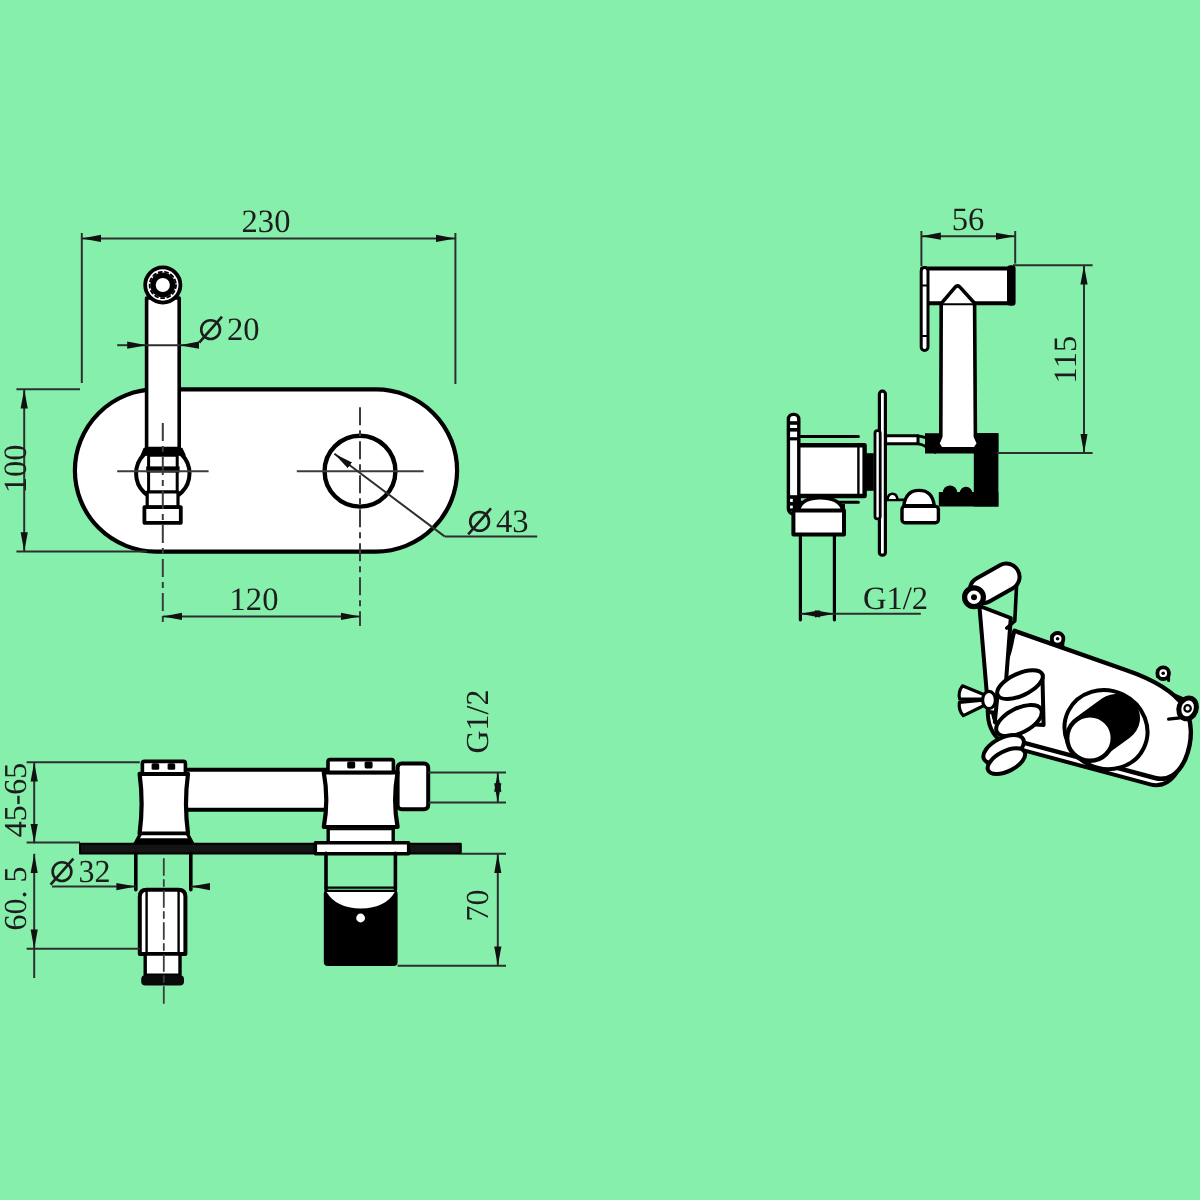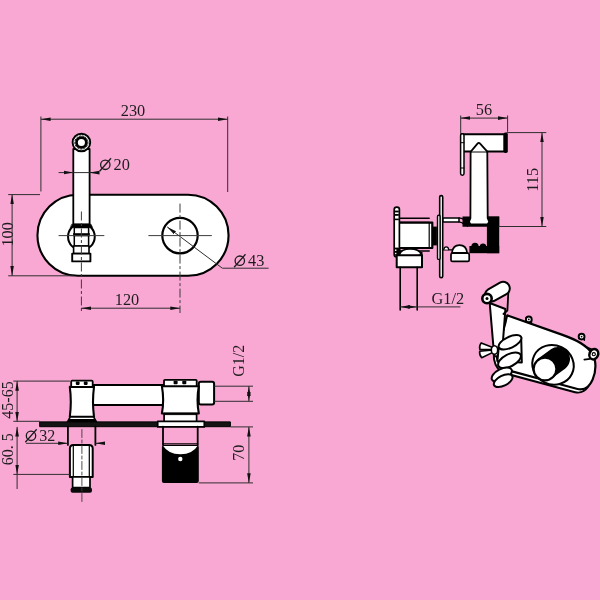--- a/index.html
+++ b/index.html
@@ -1,16 +1,16 @@
 <!DOCTYPE html>
 <html><head>
 <meta charset="utf-8">
 <style>
   html,body{margin:0;padding:0;background:#fff;}
-  #page{width:600px;height:600px;position:relative;background:#f9a8d4;font-family:"Liberation Serif", serif;}
+  #page{width:600px;height:600px;position:relative;background:#86efac;font-family:"Liberation Serif", serif;}
   text{font-family:"Liberation Serif", serif; fill:#1d1d1d;}
 </style>
 </head>
 <body>
 <div id="page">
 <svg width="600" height="600" viewBox="0 0 600 600">
 <defs>
 
 <marker id="ar" viewBox="0 0 10 6" refX="9.7" refY="3" markerWidth="10" markerHeight="6" markerUnits="userSpaceOnUse" orient="auto-start-reverse">
 <path d="M0,1.2 L9.7,3 L0,4.8 Z" fill="#111"></path>

